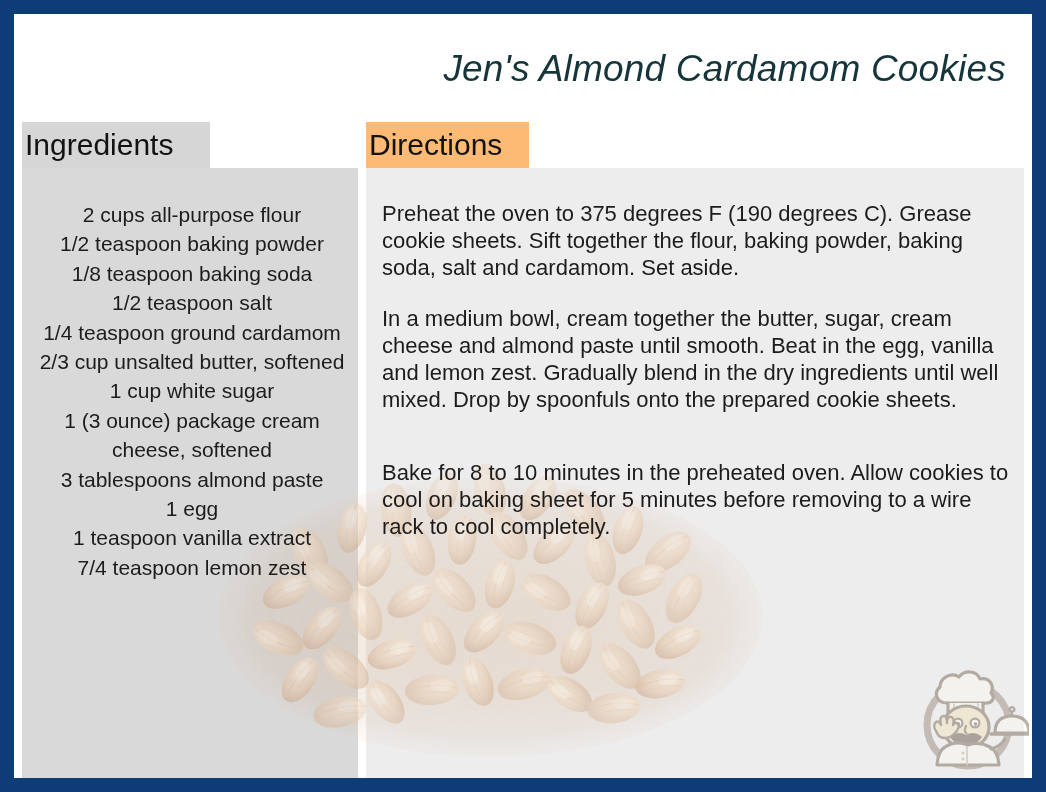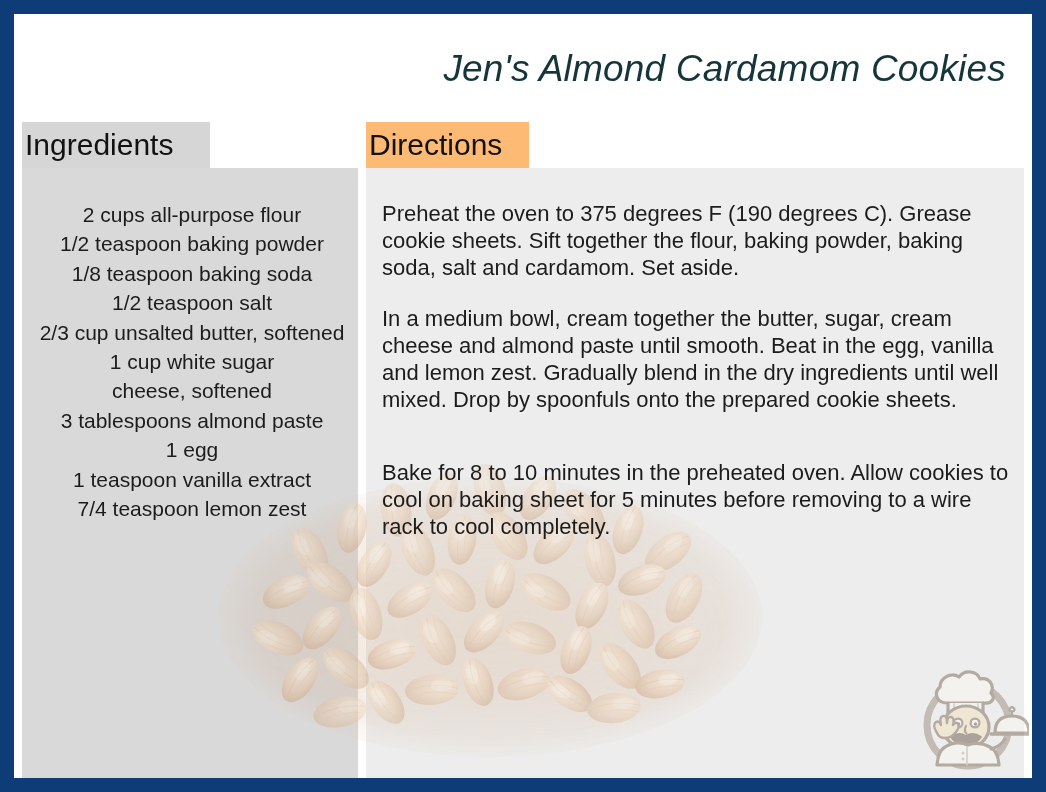--- a/index.html
+++ b/index.html
@@ -284,22 +284,24 @@
     </svg>
 
     <div id="ing-tab" class="tab">Ingredients</div>
     <div id="dir-tab" class="tab">Directions</div>
 
     <div id="ingredients-list" class="content">
       <div class="ing-line">2 cups all-purpose flour</div>
       <div class="ing-line">1/2 teaspoon baking powder</div>
       <div class="ing-line">1/8 teaspoon baking soda</div>
       <div class="ing-line">1/2 teaspoon salt</div>
+      <div class="ing-line">1/4 teaspoon ground cardamom</div>
       <div class="ing-line">2/3 cup unsalted butter, softened</div>
       <div class="ing-line">1 cup white sugar</div>
+      <div class="ing-line">1 (3 ounce) package cream</div>
       <div class="ing-line">cheese, softened</div>
       <div class="ing-line">3 tablespoons almond paste</div>
       <div class="ing-line">1 egg</div>
       <div class="ing-line">1 teaspoon vanilla extract</div>
       <div class="ing-line">7/4 teaspoon lemon zest</div>
     </div>
 
     <div id="directions-body" class="content">
       <p>Preheat the oven to 375 degrees F (190 degrees C). Grease cookie sheets. Sift together the flour, baking powder, baking soda, salt and cardamom. Set aside.</p>
       <p>In a medium bowl, cream together the butter, sugar, cream cheese and almond paste until smooth. Beat in the egg, vanilla and lemon zest. Gradually blend in the dry ingredients until well mixed. Drop by spoonfuls onto the prepared cookie sheets.</p>

